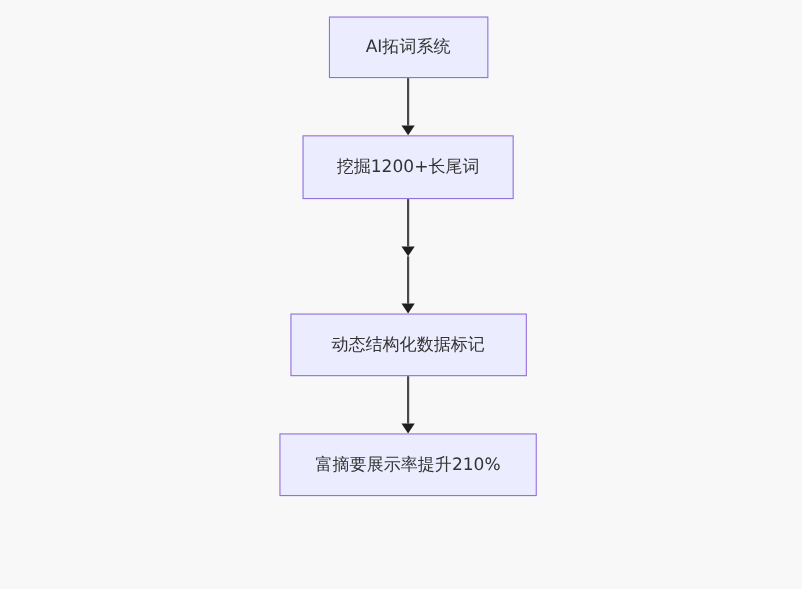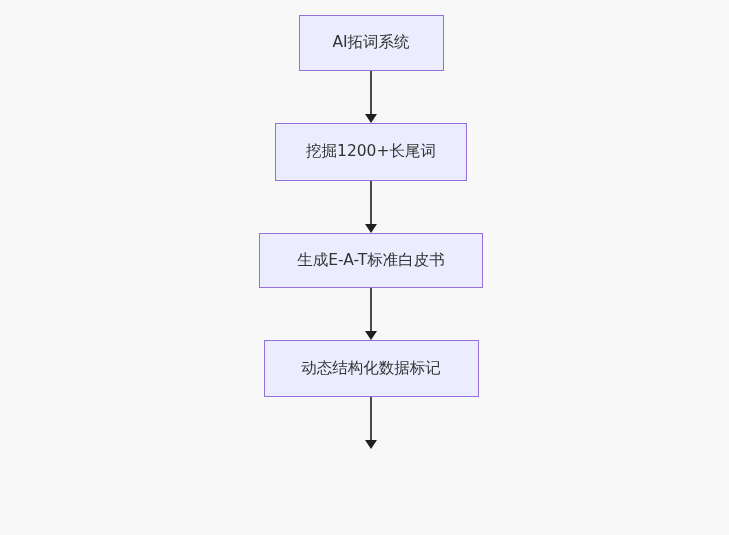--- a/index.html
+++ b/index.html
@@ -91,33 +91,33 @@
 
     <div class="node n2">
       <span class="node-label">挖掘1200+长尾词</span>
     </div>
 
     <div class="edge">
       <div class="edge-line"></div>
       <div class="edge-head"></div>
     </div>
 
-    <div class="node n3">
-      <span class="node-label">生成E-A-T标准白皮书</span>
-    </div>
 
     <div class="edge">
       <div class="edge-line"></div>
       <div class="edge-head"></div>
     </div>
 
     <div class="node n4">
       <span class="node-label">动态结构化数据标记</span>
     </div>
 
     <div class="edge">
       <div class="edge-line"></div>
       <div class="edge-head"></div>
     </div>
 
+    <div class="node n5">
+      <span class="node-label">富摘要展示率提升210%</span>
+    </div>
 
   </div>
 </div>
 
 </body></html>

